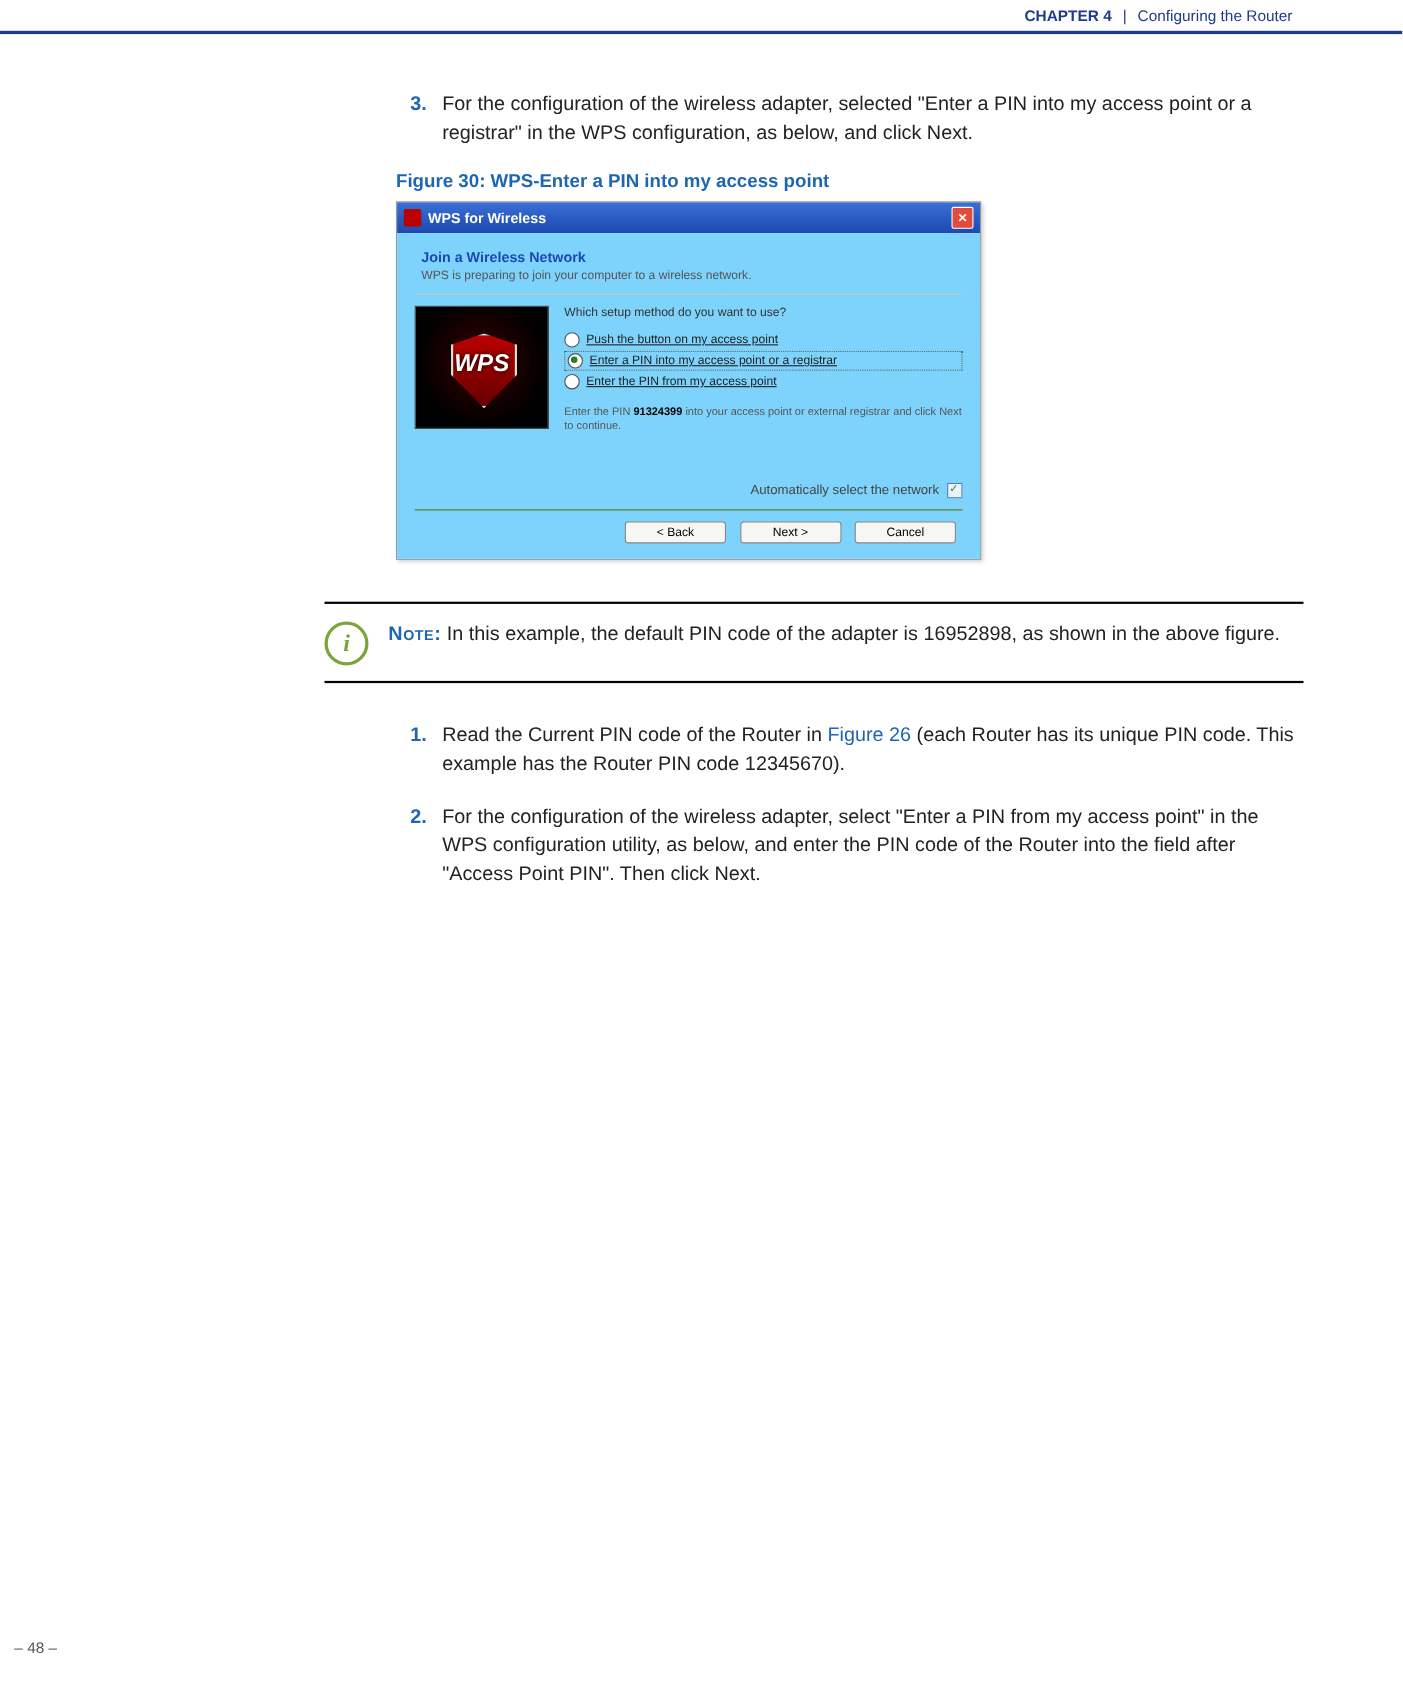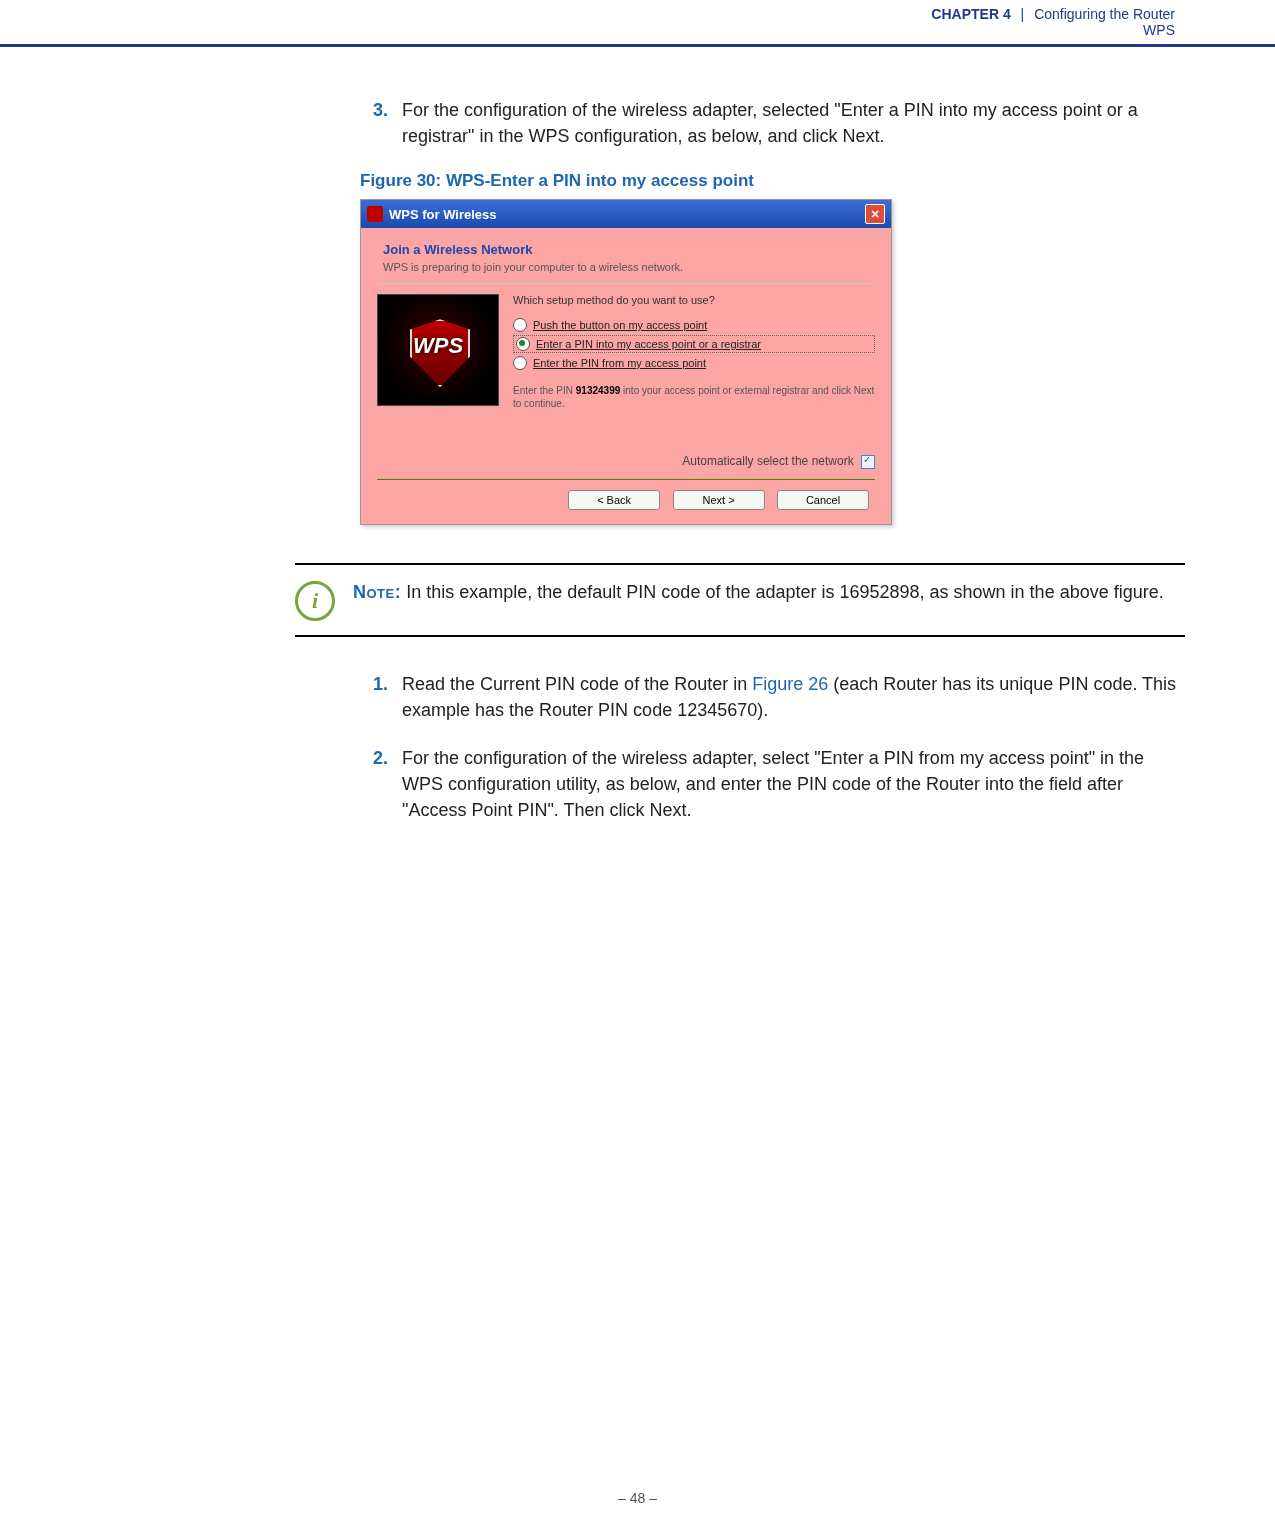--- a/index.html
+++ b/index.html
@@ -68,21 +68,21 @@
   .titlebar .tb-left { display:flex; align-items:center; gap:6px; }
   .titlebar .wps-ico {
     width:16px;height:16px;background:#b00;border-radius:2px;display:inline-block;
   }
   .close-btn {
     width:18px;height:18px;background:#e04b3a;border:1px solid #fff;
     display:flex;align-items:center;justify-content:center;font-size:11px;color:#fff;
     font-weight:bold;border-radius:2px;
   }
   .dialog-body {
-    background:#fca5a5;
+    background:#7dd3fc;
     padding:10px 16px 10px 16px;
   }
   .join-title {
     font-size:13px;font-weight:bold;color:#1b49b0;margin:4px 0 4px 6px;
   }
   .join-sub { font-size:11px;color:#555;margin:0 0 10px 6px;}
   .hr { border-top:1px solid #c9c9bd;margin:8px 0 10px 0;}
   .wps-row { display:flex; gap:14px; }
   .wps-logo {
     width:120px;height:110px;
@@ -137,32 +137,31 @@
     color:#7aa53a;font-weight:bold;font-size:22px;font-family:Georgia,serif;
     display:flex;align-items:center;justify-content:center;font-style:italic;flex:none;
     margin-top:2px;
   }
   .note-text { font-size:18px;line-height:1.45;color:#222;}
   .note-text .note-label{color:#1e66b2;font-weight:bold;font-variant:small-caps;letter-spacing:.5px;}
   .method-line{font-size:18px;color:#222;margin:12px 0 26px 0;}
   .method-line b{font-weight:bold;}
   .fig-link{color:#1e66b2;}
   .footer{
-    position:absolute;bottom:26px;left:0;right:0;text-align:center;
+    position:absolute;bottom:26px;left:13px;right:0;
     font-size:14px;color:#555;
   }
 </style>
 </head>
 <body>
 
 <div class="header">
   <span class="chapter-bold">CHAPTER 4</span>
   <span class="pipe">|</span>
   <span>Configuring the Router</span>
-  <span class="sub">WPS</span>
 </div>
 
 <div class="content">
 
   <div class="numlist">
     <div class="num">3.</div>
     <div>For the configuration of the wireless adapter, selected "Enter a PIN into my access point or a registrar" in the WPS configuration, as below, and click Next.</div>
   </div>
 
   <div class="fig-caption">Figure 30:  WPS-Enter a PIN into my access point</div>

